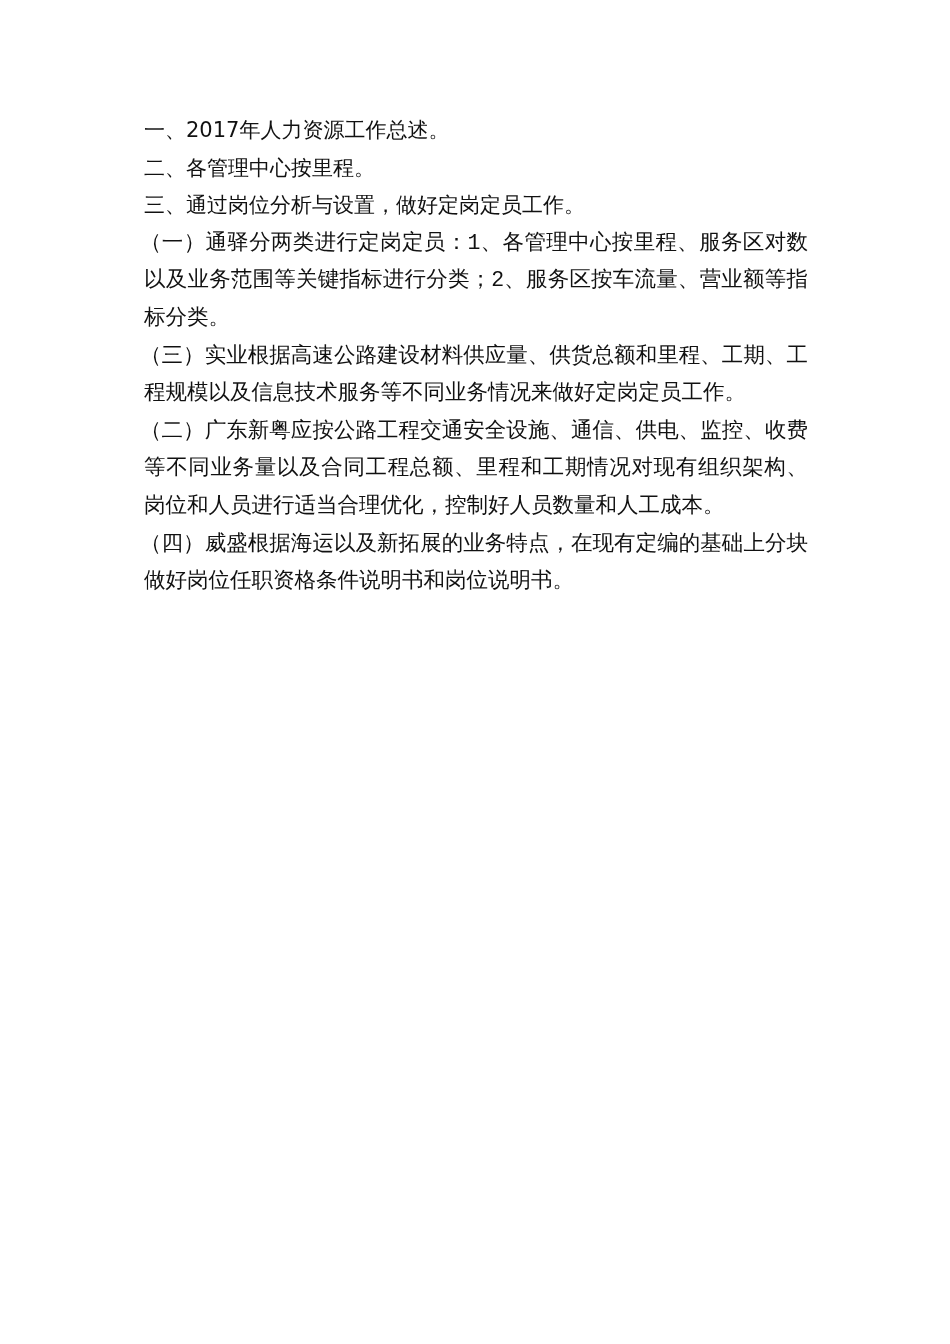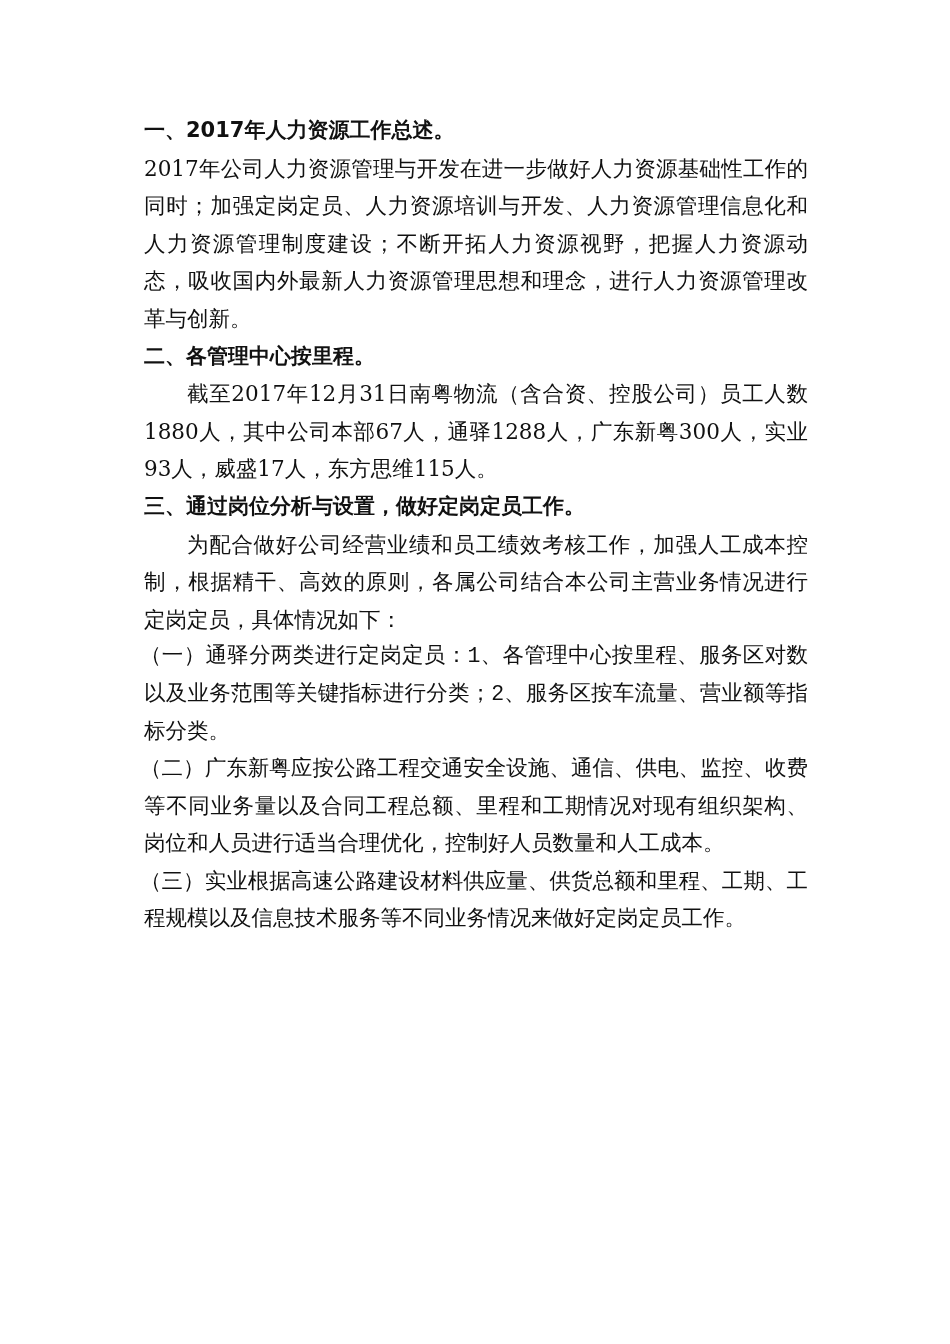--- a/index.html
+++ b/index.html
@@ -9,33 +9,31 @@
       left: 144px;
       top: 112px;
       width: 664px;
       font-family: "DejaVu Serif", "Liberation Serif", serif;
       font-size: 21.5px;
       line-height: 37.6px;
       color: #111111;
       text-align: justify;
     }
     .page p { margin: 0; padding: 0; }
-    .heading { font-family: "DejaVu Sans", "Liberation Sans", sans-serif; font-weight: bold; font-size: 21px; }
+    .heading { font-family: "DejaVu Sans", "Liberation Sans", sans-serif; font-weight: normal; font-size: 21px; }
     .indent { text-indent: 43px; }
     .indent-wide { text-indent: 56px; }
     .item { text-indent: -4px; font-family: Liberation Mono, monospace; }
   </style>
 </head>
 <body>
 
 <div class="page">
   <p class="heading">一、2017年人力资源工作总述。</p>
-  <p>2017年公司人力资源管理与开发在进一步做好人力资源基础性工作的同时；加强定岗定员、人力资源培训与开发、人力资源管理信息化和人力资源管理制度建设；不断开拓人力资源视野，把握人力资源动态，吸收国内外最新人力资源管理思想和理念，进行人力资源管理改革与创新。</p>
 
   <p class="heading">二、各管理中心按里程。</p>
-  <p class="indent">截至2017年12月31日南粤物流（含合资、控股公司）员工人数1880人，其中公司本部67人，通驿1288人，广东新粤300人，实业93人，威盛17人，东方思维115人。</p>
 
   <p class="heading">三、通过岗位分析与设置，做好定岗定员工作。</p>
-  <p class="indent">为配合做好公司经营业绩和员工绩效考核工作，加强人工成本控制，根据精干、高效的原则，各属公司结合本公司主营业务情况进行定岗定员，具体情况如下：</p>
   <p class="item">（一）通驿分两类进行定岗定员：1、各管理中心按里程、服务区对数以及业务范围等关键指标进行分类；2、服务区按车流量、营业额等指标分类。</p>
+  <p class="item">（三）实业根据高速公路建设材料供应量、供货总额和里程、工期、工程规模以及信息技术服务等不同业务情况来做好定岗定员工作。</p>
   <p class="item">（二）广东新粤应按公路工程交通安全设施、通信、供电、监控、收费等不同业务量以及合同工程总额、里程和工期情况对现有组织架构、岗位和人员进行适当合理优化，控制好人员数量和人工成本。</p>
-  <p class="item">（三）实业根据高速公路建设材料供应量、供货总额和里程、工期、工程规模以及信息技术服务等不同业务情况来做好定岗定员工作。</p>
+  <p class="item">（四）威盛根据海运以及新拓展的业务特点，在现有定编的基础上分块做好岗位任职资格条件说明书和岗位说明书。</p>
 </div>
 
 </body></html>

